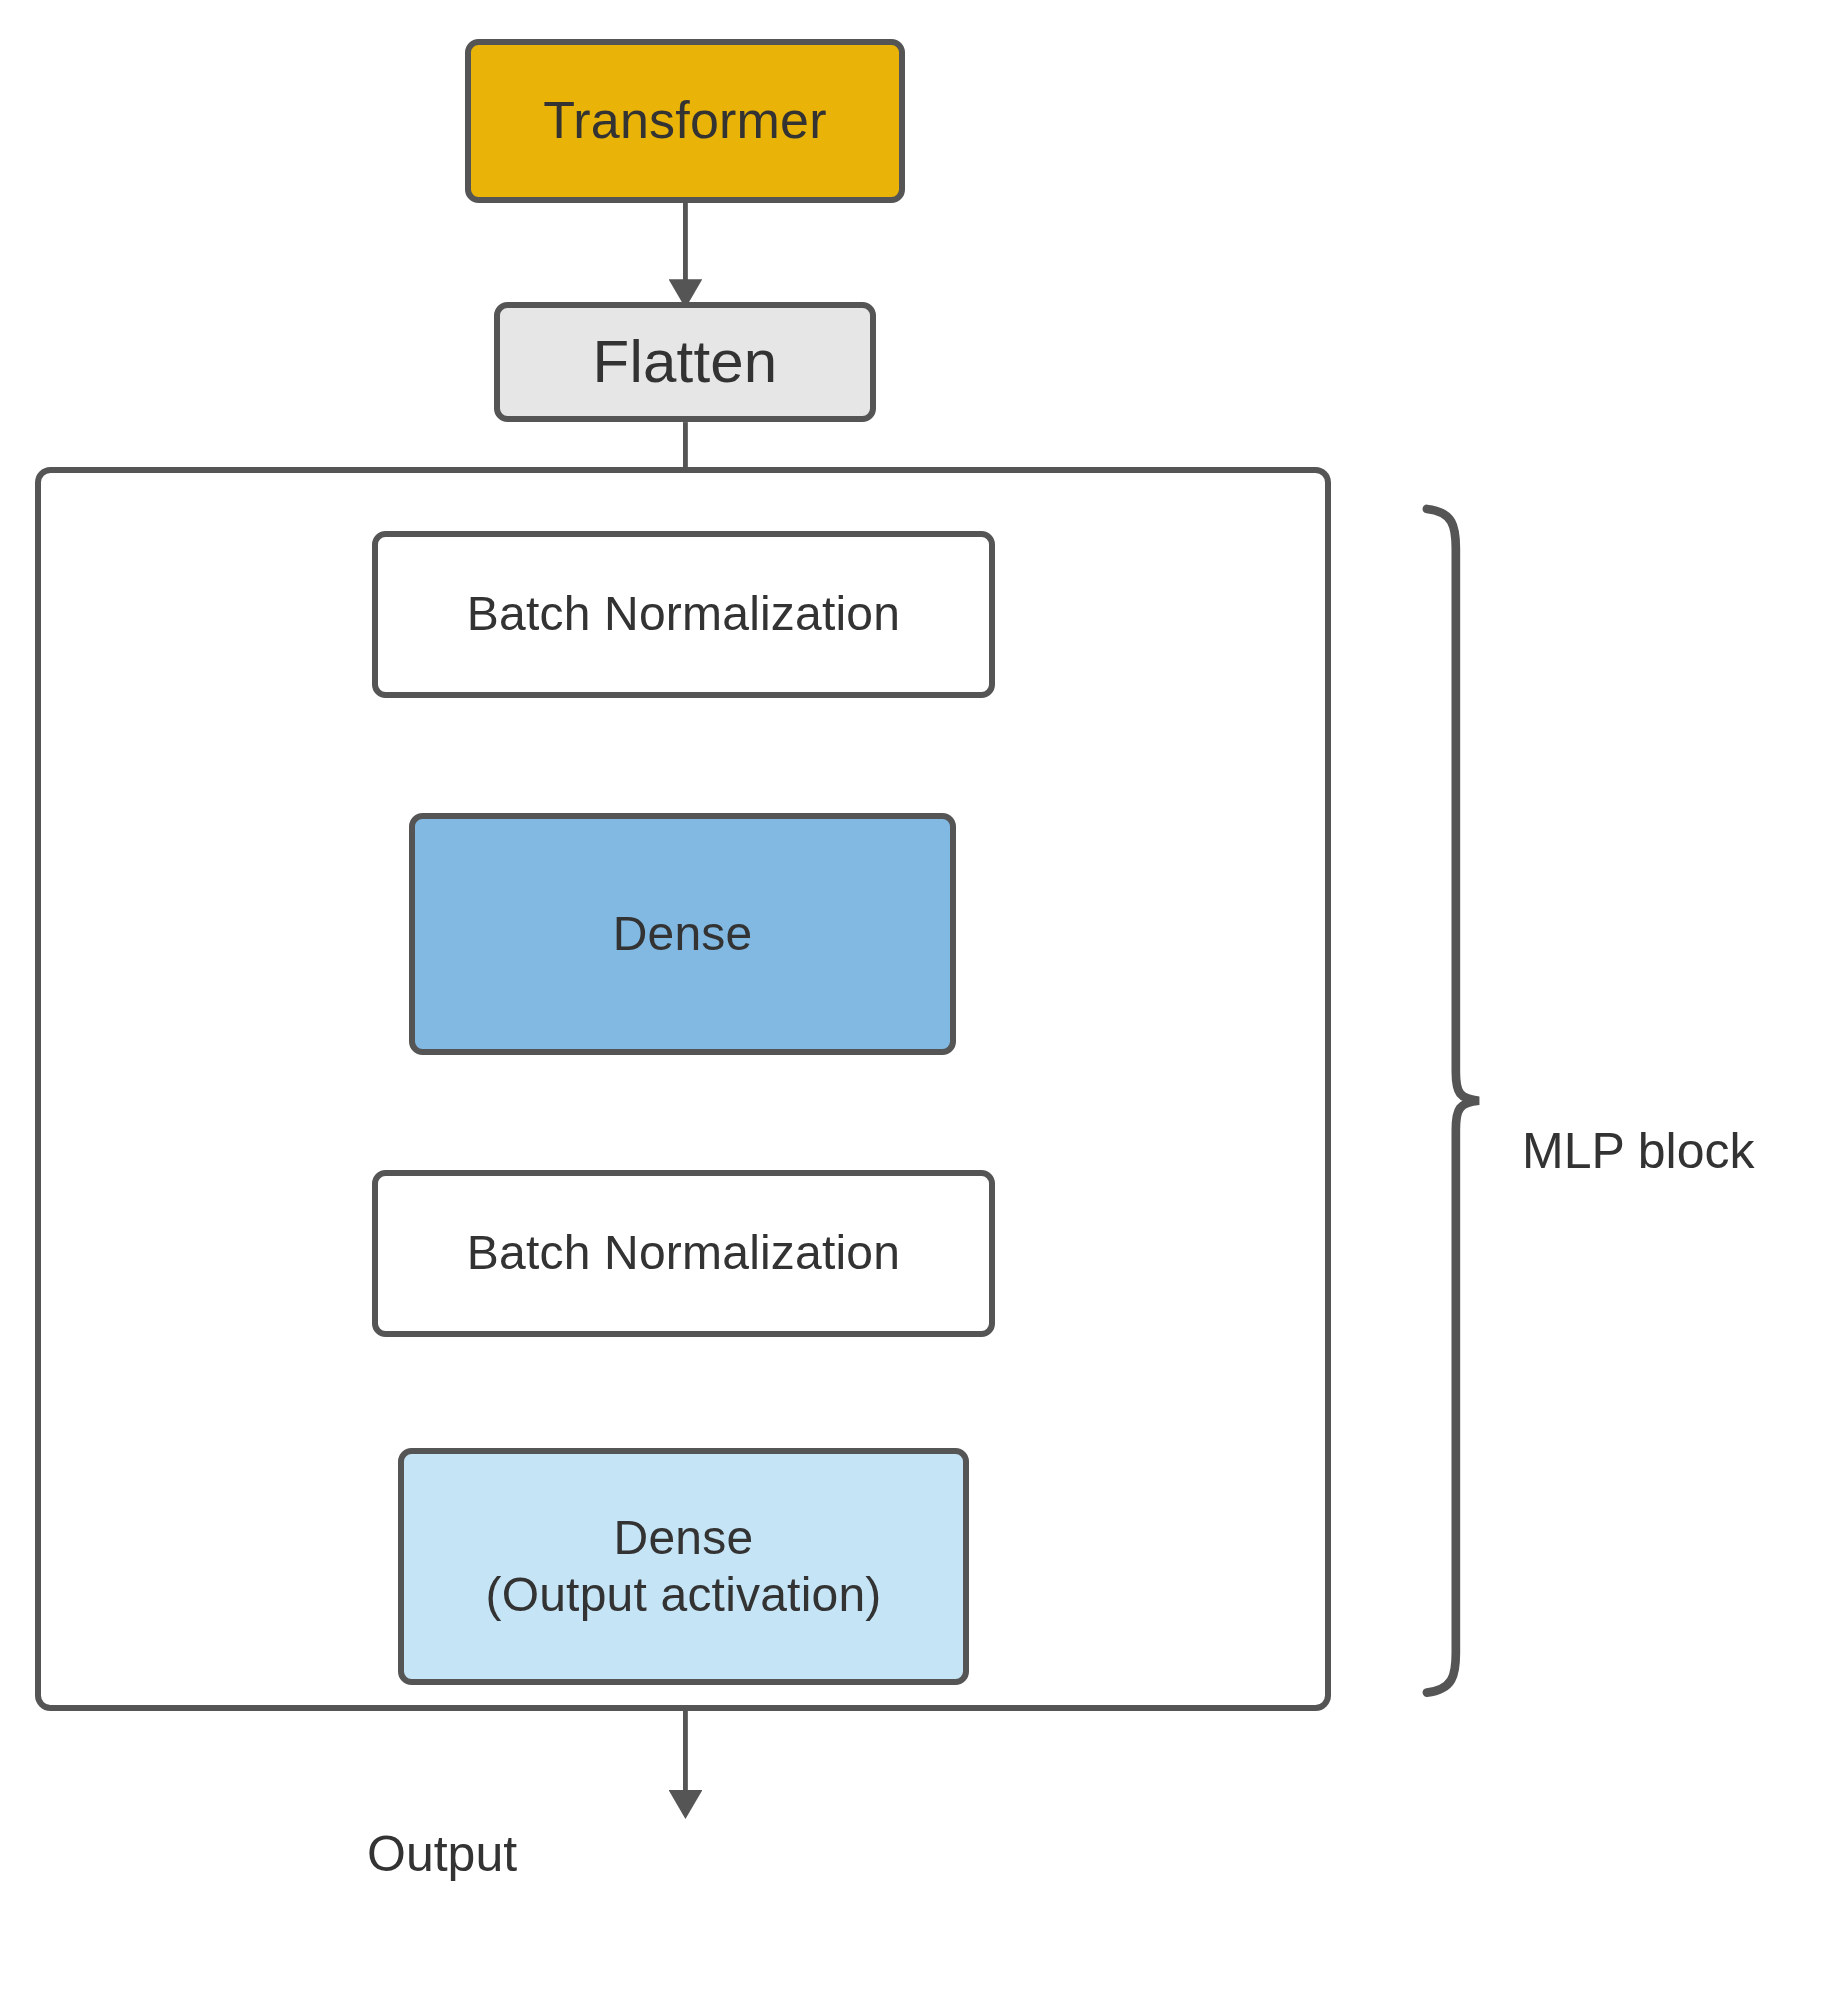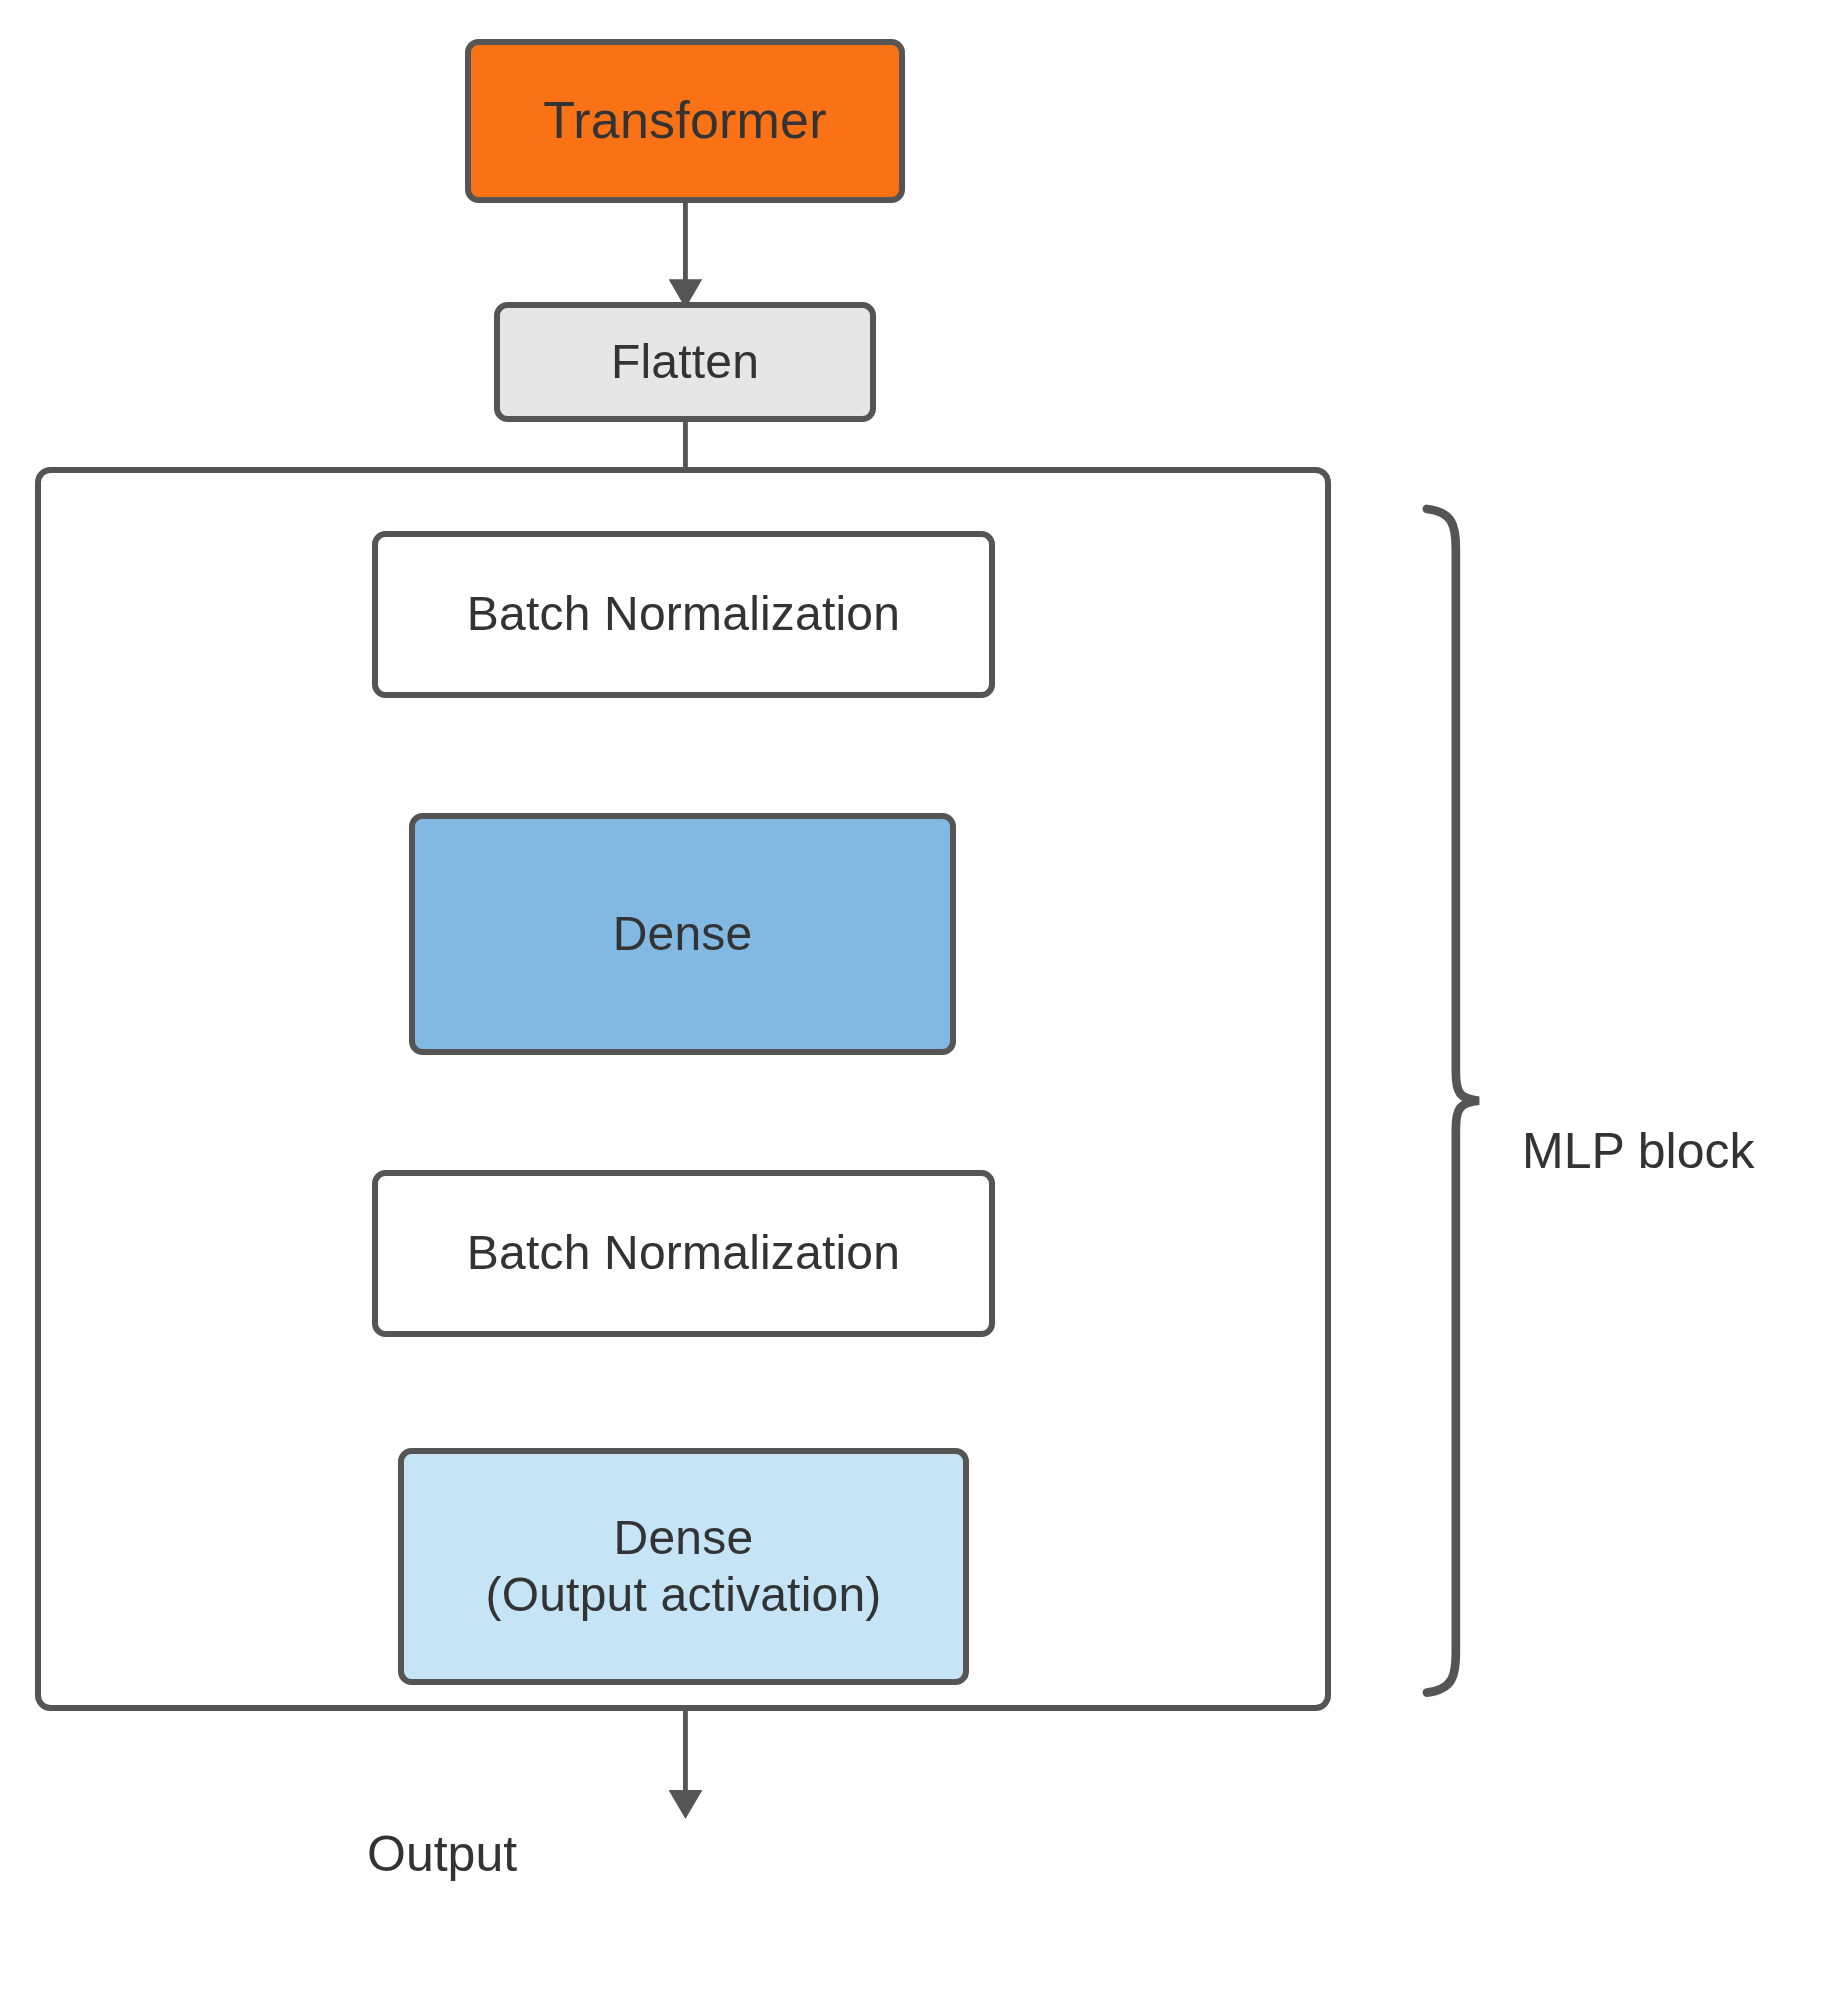--- a/index.html
+++ b/index.html
@@ -29,21 +29,21 @@
     letter-spacing: 0.2px;
   }
   #transformer-node {
     left: 465px; top: 39px; width: 440px; height: 164px;
     background: #FBDD72;
     font-size: 52px;
   }
   #flatten-node {
     left: 494px; top: 302px; width: 382px; height: 120px;
     background: #E6E6E6;
-    font-size: 48px;
+    font-size: 60px;
     border-width: 6.8px;
   }
   #mlp-container {
     position: absolute;
     left: 35px; top: 467px; width: 1296px; height: 1244px;
     box-sizing: border-box;
     border: 6.8px solid #555555;
     border-radius: 15.4px;
     background: #ffffff;
   }
@@ -123,21 +123,21 @@
              C 1505 530, 1508 545, 1508 568
              L 1508 1110
              C 1508 1132, 1512 1138, 1532 1140
              C 1512 1142, 1508 1148, 1508 1170
              L 1508 1712
              C 1508 1735, 1505 1750, 1478 1753" fill="none" stroke="#555555" stroke-width="9" stroke-linecap="round"></path>
   </svg>
 
   <div id="mlp-container"></div>
 
-  <div class="node" id="transformer-node" style="background: #f97316;">
+  <div class="node" id="transformer-node" style="background: #eab308;">
     <span class="txt">Transformer</span>
   </div>
 
   <div class="node" id="flatten-node" style="background: rgb(230, 230, 230);">
     <span class="txt">Flatten</span>
   </div>
 
   <div class="node" id="batchnorm1-node" style="background: rgb(255, 255, 255);">
     <span class="txt">Batch Normalization</span>
   </div>

